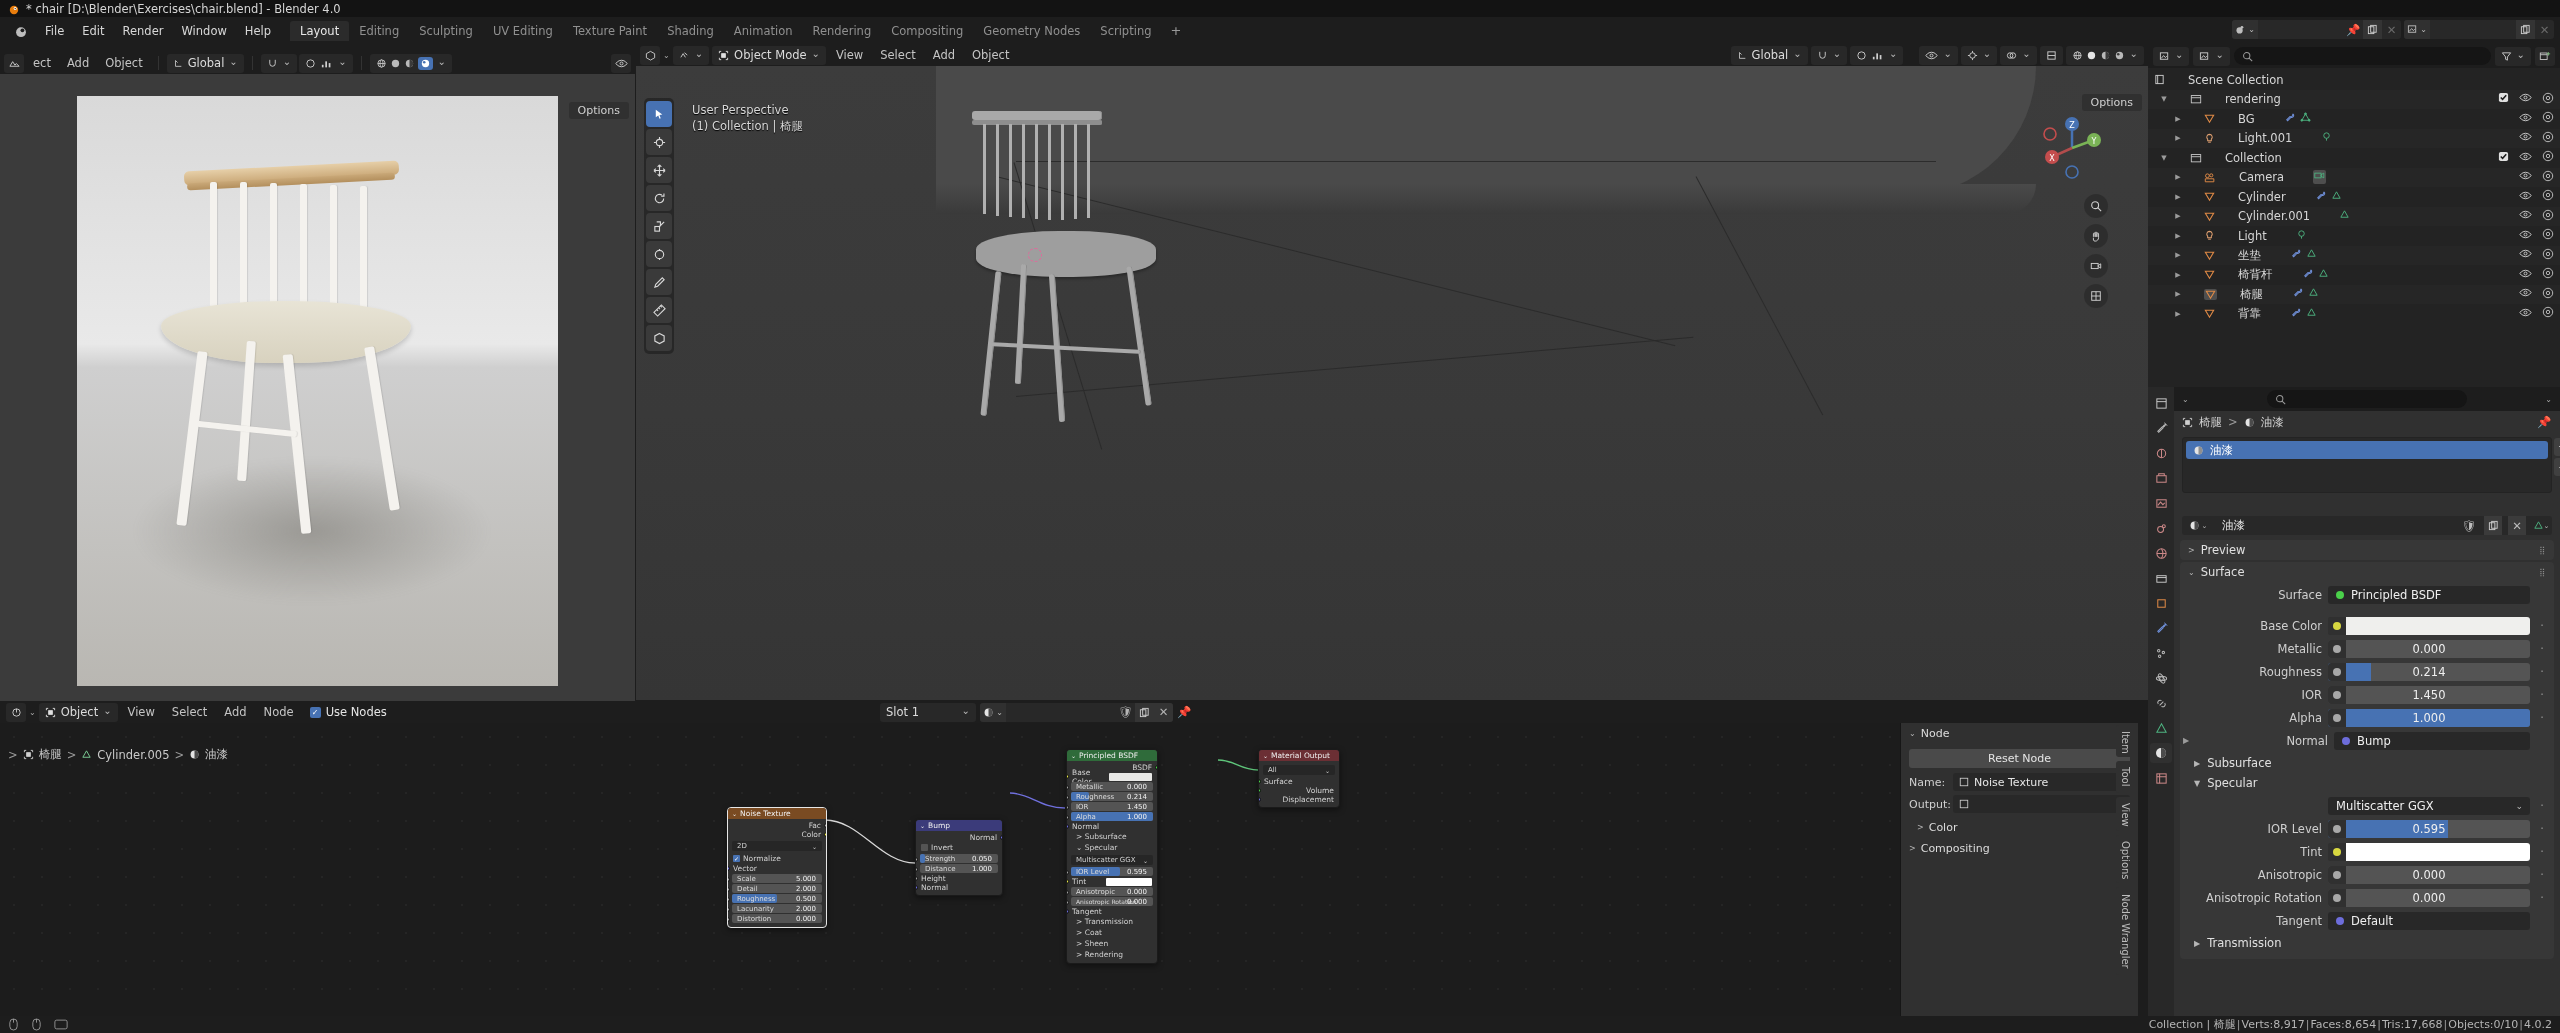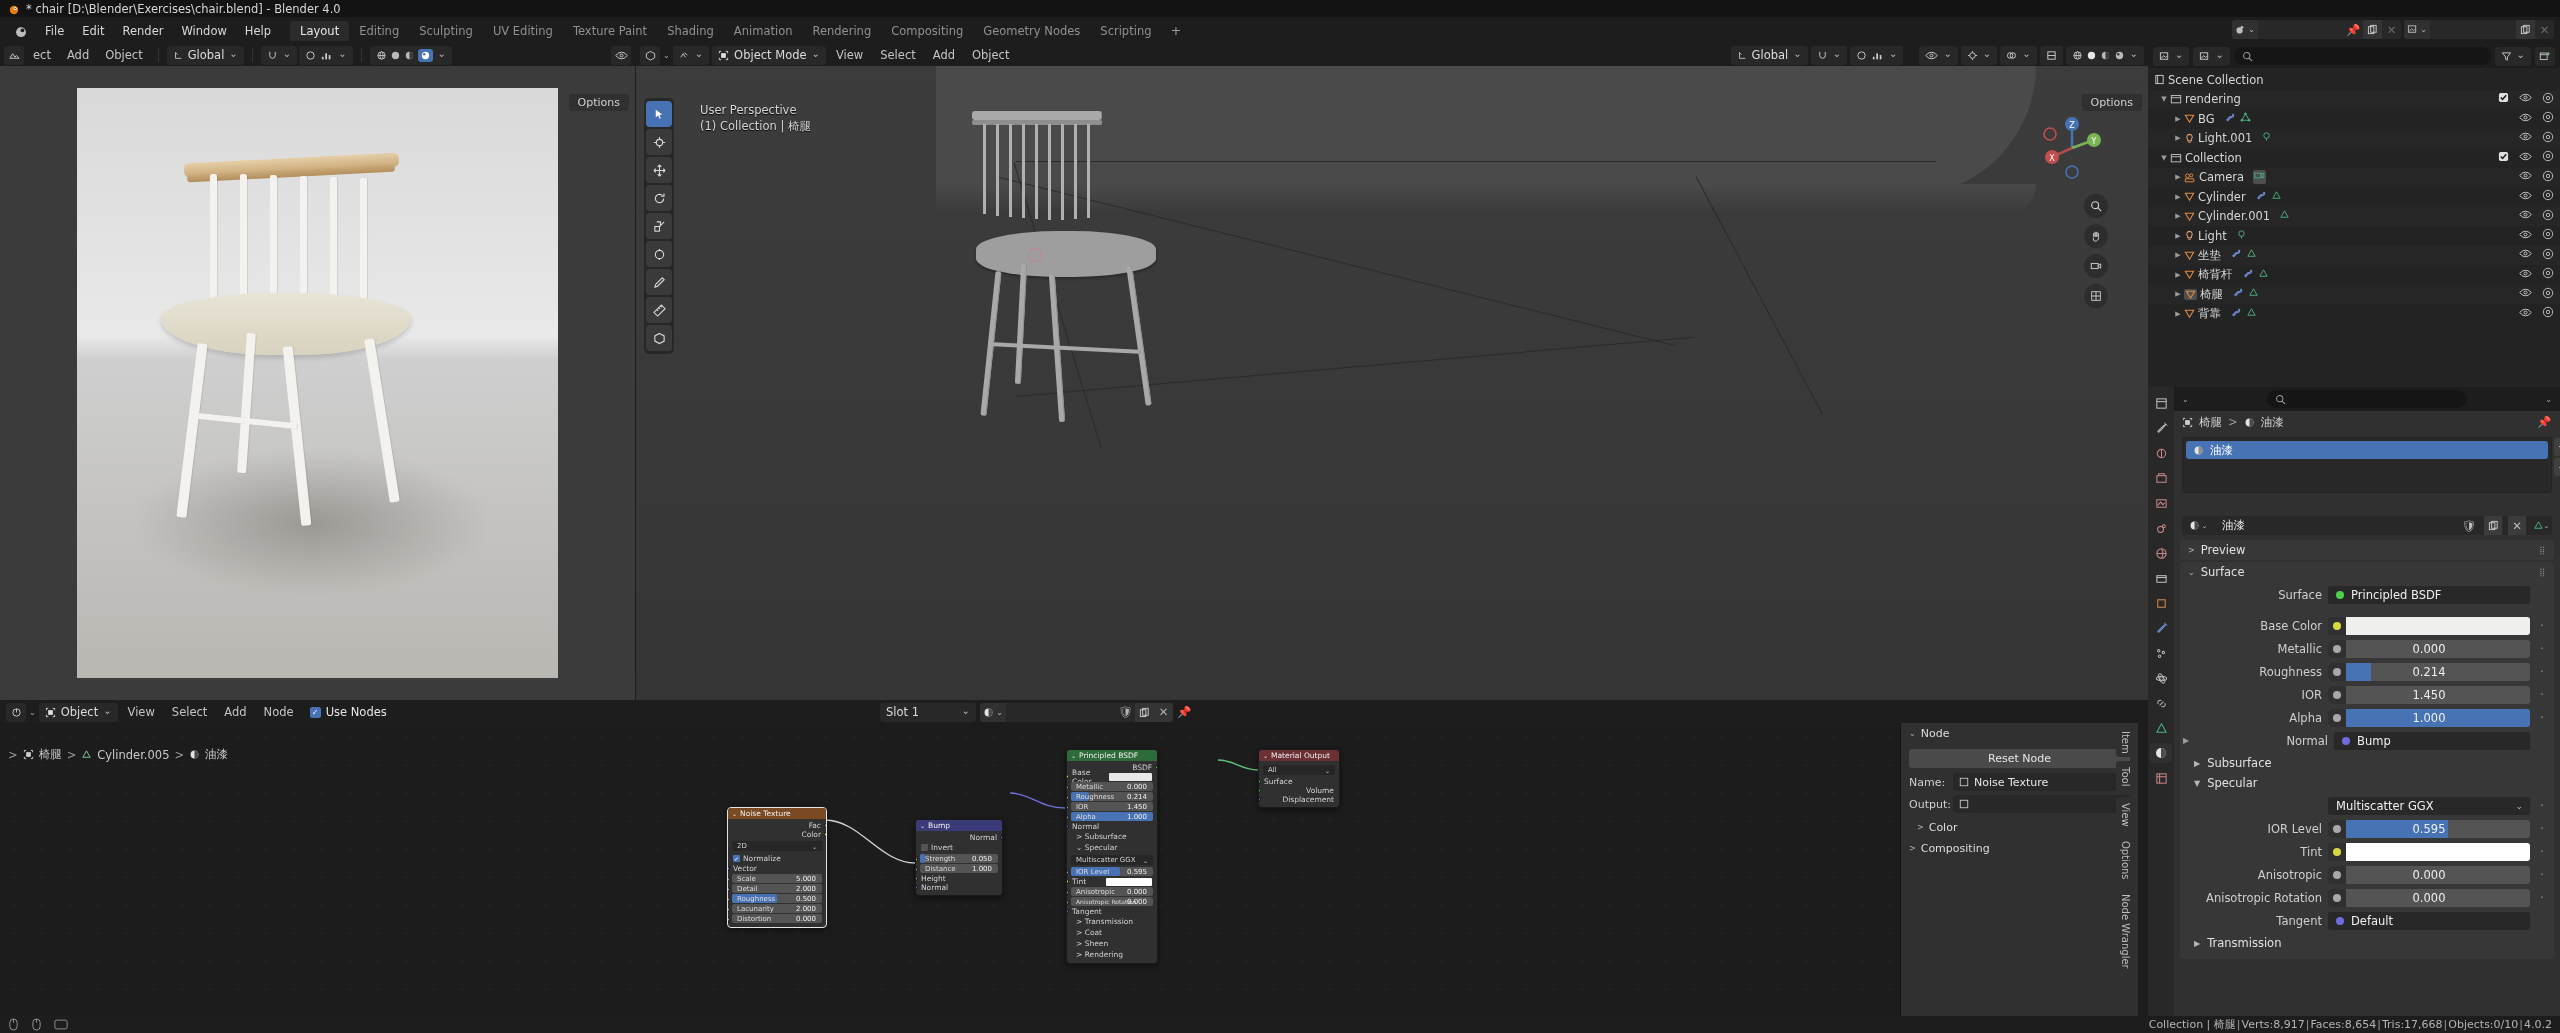--- a/index.html
+++ b/index.html
@@ -33,37 +33,37 @@
   
   #main { position:absolute; top:44px; left:0; width:2560px; height:973px; }
 
   
   #leftcol { position:absolute; left:0; top:0; width:2148px; height:973px; }
 
   
   .vpheader { height:22px; background:#1d1d1d; display:flex; align-items:center; padding:0 4px; gap:3px; }
 
   
-  #renderview { position:absolute; left:0; top:0; width:635px; height:656px; background:#fca5a5; overflow:hidden; }
+  #renderview { position:absolute; left:0; top:8px; width:635px; height:656px; background:#fca5a5; overflow:hidden; }
   #rvheader { height:22px; background:#1d1d1d; display:flex; align-items:center; padding:0 4px; gap:2px;}
   #rvbody { position:absolute; top:22px; left:0; width:635px; height:634px; background:#3b3b3b; }
   #rvimg { position:absolute; left:77px; top:22px; width:481px; height:590px;
     background:linear-gradient(#d9d9d9 0%,#e9e9e9 42%,#cfcfcf 46%,#b9b7b2 100%); }
   .chair-shadow{ position:absolute; left:50px; top:360px; width:370px; height:150px;
      background:radial-gradient(ellipse at 50% 50%, rgba(120,118,112,.55), rgba(170,168,162,0) 68%); filter:blur(3px);}
   .leg { position:absolute; background:#f4f2ee; border-radius:2px; box-shadow:1px 0 1px rgba(0,0,0,.10);}
   .seat { position:absolute; background:linear-gradient(#e8e4d6,#d8d2bf); border-radius:48% 48% 45% 45%/40% 40% 60% 60%; box-shadow:0 3px 5px rgba(0,0,0,.17);}
   .toprail{ position:absolute; background:linear-gradient(#e6cfa8,#caa877); border-radius:5px;}
   #rvOptions{ position:absolute; right:6px; top:28px; background:#303030; color:#d0d0d0; padding:2px 9px; border-radius:3px; font-size:11px; }
 
   
   #vp3d { position:absolute; left:636px; top:0; width:1512px; height:656px; background:#393939; overflow:hidden; }
   #vp3dbody { position:absolute; top:22px; left:0; width:1512px; height:634px;
      background:linear-gradient(#3c3c3c 0%,#393939 55%,#353535 100%); }
-  #vpText { position:absolute; left:64px; top:36px; color:#d8d8d8; font-size:11.5px; line-height:16px; text-shadow:0 1px 1px #000;}
+  #vpText { position:absolute; left:56px; top:36px; color:#d8d8d8; font-size:11.5px; line-height:16px; text-shadow:0 1px 1px #000;}
   #vptools { position:absolute; left:8px; top:32px; width:30px; background:#232323cc; border-radius:5px; padding:3px 0; display:flex; flex-direction:column; gap:2px; align-items:center;}
   .tbtn { width:26px; height:26px; border-radius:4px; background:#3a3a3a; display:flex; align-items:center; justify-content:center; }
   .tbtn.on { background:#4772b3; }
   #gizmo { position:absolute; right:40px; top:46px; width:72px; height:72px;}
   #vpside { position:absolute; right:40px; top:128px; display:flex; flex-direction:column; gap:6px; align-items:center;}
   .sbtn { width:24px; height:24px; border-radius:50%; background:#2b2b2bcc; display:flex; align-items:center; justify-content:center; color:#cfcfcf;}
   #vpOptions{ position:absolute; right:6px; top:28px; background:#303030; color:#d0d0d0; padding:2px 9px; border-radius:3px; font-size:11px;}
 
   
   .w-leg{ position:absolute; background:#a9a9a9; border-radius:2px; box-shadow:inset -1px 0 0 #8d8d8d;}
@@ -101,21 +101,21 @@
   #shside .btnw { margin:5px 8px; height:19px; background:#4a4a4a; border-radius:3px; display:flex; align-items:center; justify-content:center; font-size:11px;}
   .vtab { position:absolute; right:1902px; width:16px; background:#303030; color:#bdbdbd; border-radius:3px 0 0 3px; writing-mode:vertical-rl; text-align:center; font-size:10px; padding:6px 1px; }
 
   
   #rightcol { position:absolute; left:2148px; top:0; width:412px; height:973px; background:#1d1d1d;}
   
   #outliner { position:absolute; top:0; left:0; width:412px; height:343px; background:#232323;}
   #olheader { height:24px; background:#1d1d1d; display:flex; align-items:center; padding:0 5px; gap:4px;}
   .srch { flex:1; height:18px; background:#151515; border-radius:9px; display:flex; align-items:center; padding:0 8px; gap:5px; color:#8d8d8d; font-size:11px;}
   #oltree { padding-top:2px; }
-  .olrow { height:19.5px; display:flex; align-items:center; padding-right:6px; position:relative; font-size:11.5px; color:#d6d6d6;}
+  .olrow { height:19.5px; display:flex; align-items:center; padding-right:6px; position:relative; font-size:11.5px; color:#d6d6d6;gap:20px;}
   .olrow.alt { background:#262626;}
   .olrow .tri { width:12px; text-align:center; color:#9b9b9b; font-size:7px;}
   .olrow .nm { margin-left:3px; }
   .olrow .mods { display:flex; align-items:center; gap:5px; margin-left:9px;}
   .olrow .right { position:absolute; right:6px; display:flex; align-items:center; gap:10px;}
   .selbox{ background:#4e4e4e; border-radius:2px; padding:0 1px;}
 
   
   #props { position:absolute; top:343px; left:0; width:412px; height:630px; background:#303030; display:flex;}
   #ptabs { width:26px; background:#282828; padding-top:6px; display:flex; flex-direction:column; align-items:center; gap:5px;}

